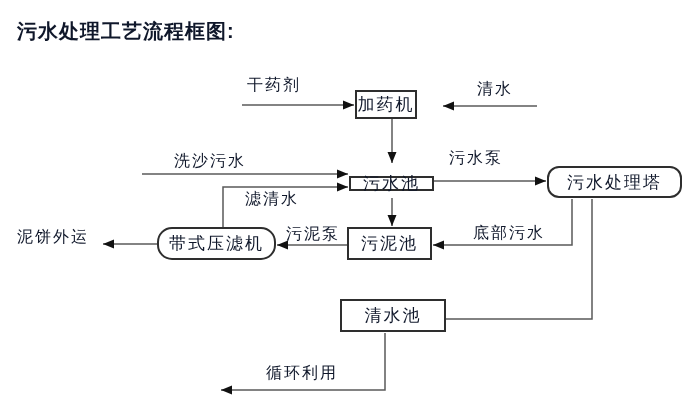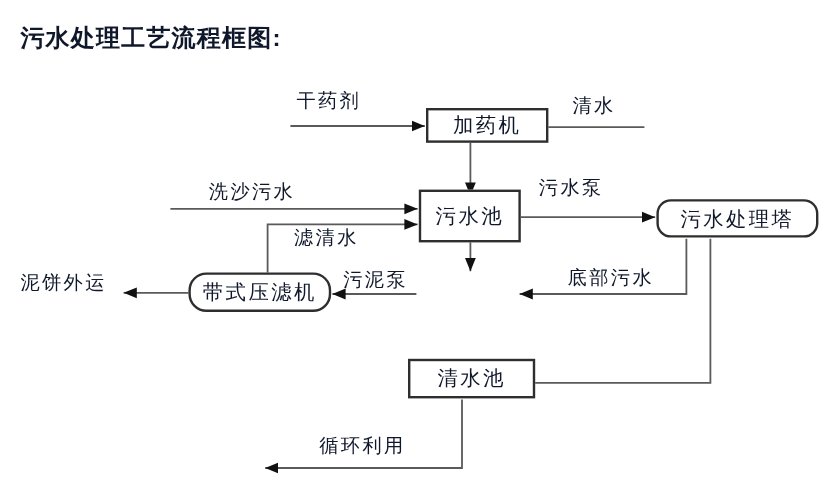--- a/index.html
+++ b/index.html
@@ -48,22 +48,22 @@
     width: 700px;
     height: 420px;
     pointer-events: none;
   }
   svg.arrows path.flowline {
     fill: none;
     stroke: #5a5a5a;
     stroke-width: 1.5;
   }
   
-  .node-dosing   { left: 355px; top:  90px; width:  102px; height: 29px; }
-  .node-sewage   { left: 349px; top: 158px; width:  85px; height: 44px; }
+  .node-dosing   { left: 355px; top:  90px; width:  62px; height: 29px; }
+  .node-sewage   { left: 349px; top: 176px; width:  85px; height: 15px; }
   .node-tower    { left: 547px; top: 166px; width: 135px; height: 32px; border-radius: 12px; }
   .node-sludge   { left: 347px; top: 227px; width:  85px; height: 33px; }
   .node-press    { left: 157px; top: 227px; width: 119px; height: 33px; border-radius: 15px; }
   .node-clear    { left: 340px; top: 299px; width:  106px; height: 33px; }
   
   .lbl-dry       { left: 247px; top:  76px; }
   .lbl-clearw    { left: 477px; top:  80px; text-align: right; }
   .lbl-sand      { left: 174px; top: 152px; }
   .lbl-swpump    { left: 449px; top: 149px; }
   .lbl-filtered  { left: 245px; top: 190px; }
@@ -101,20 +101,23 @@
 
   <div class="node node-dosing">
     <span>加药机</span>
   </div>
   <div class="node node-sewage">
     <span>污水池</span>
   </div>
   <div class="node node-tower">
     <span>污水处理塔</span>
   </div>
+  <div class="node node-sludge">
+    <span>污泥池</span>
+  </div>
   <div class="node node-press">
     <span>带式压滤机</span>
   </div>
   <div class="node node-clear">
     <span>清水池</span>
   </div>
 
   <div class="flow-label lbl-dry">干药剂</div>
   <div class="flow-label lbl-clearw">清水</div>
   <div class="flow-label lbl-sand">洗沙污水</div>

